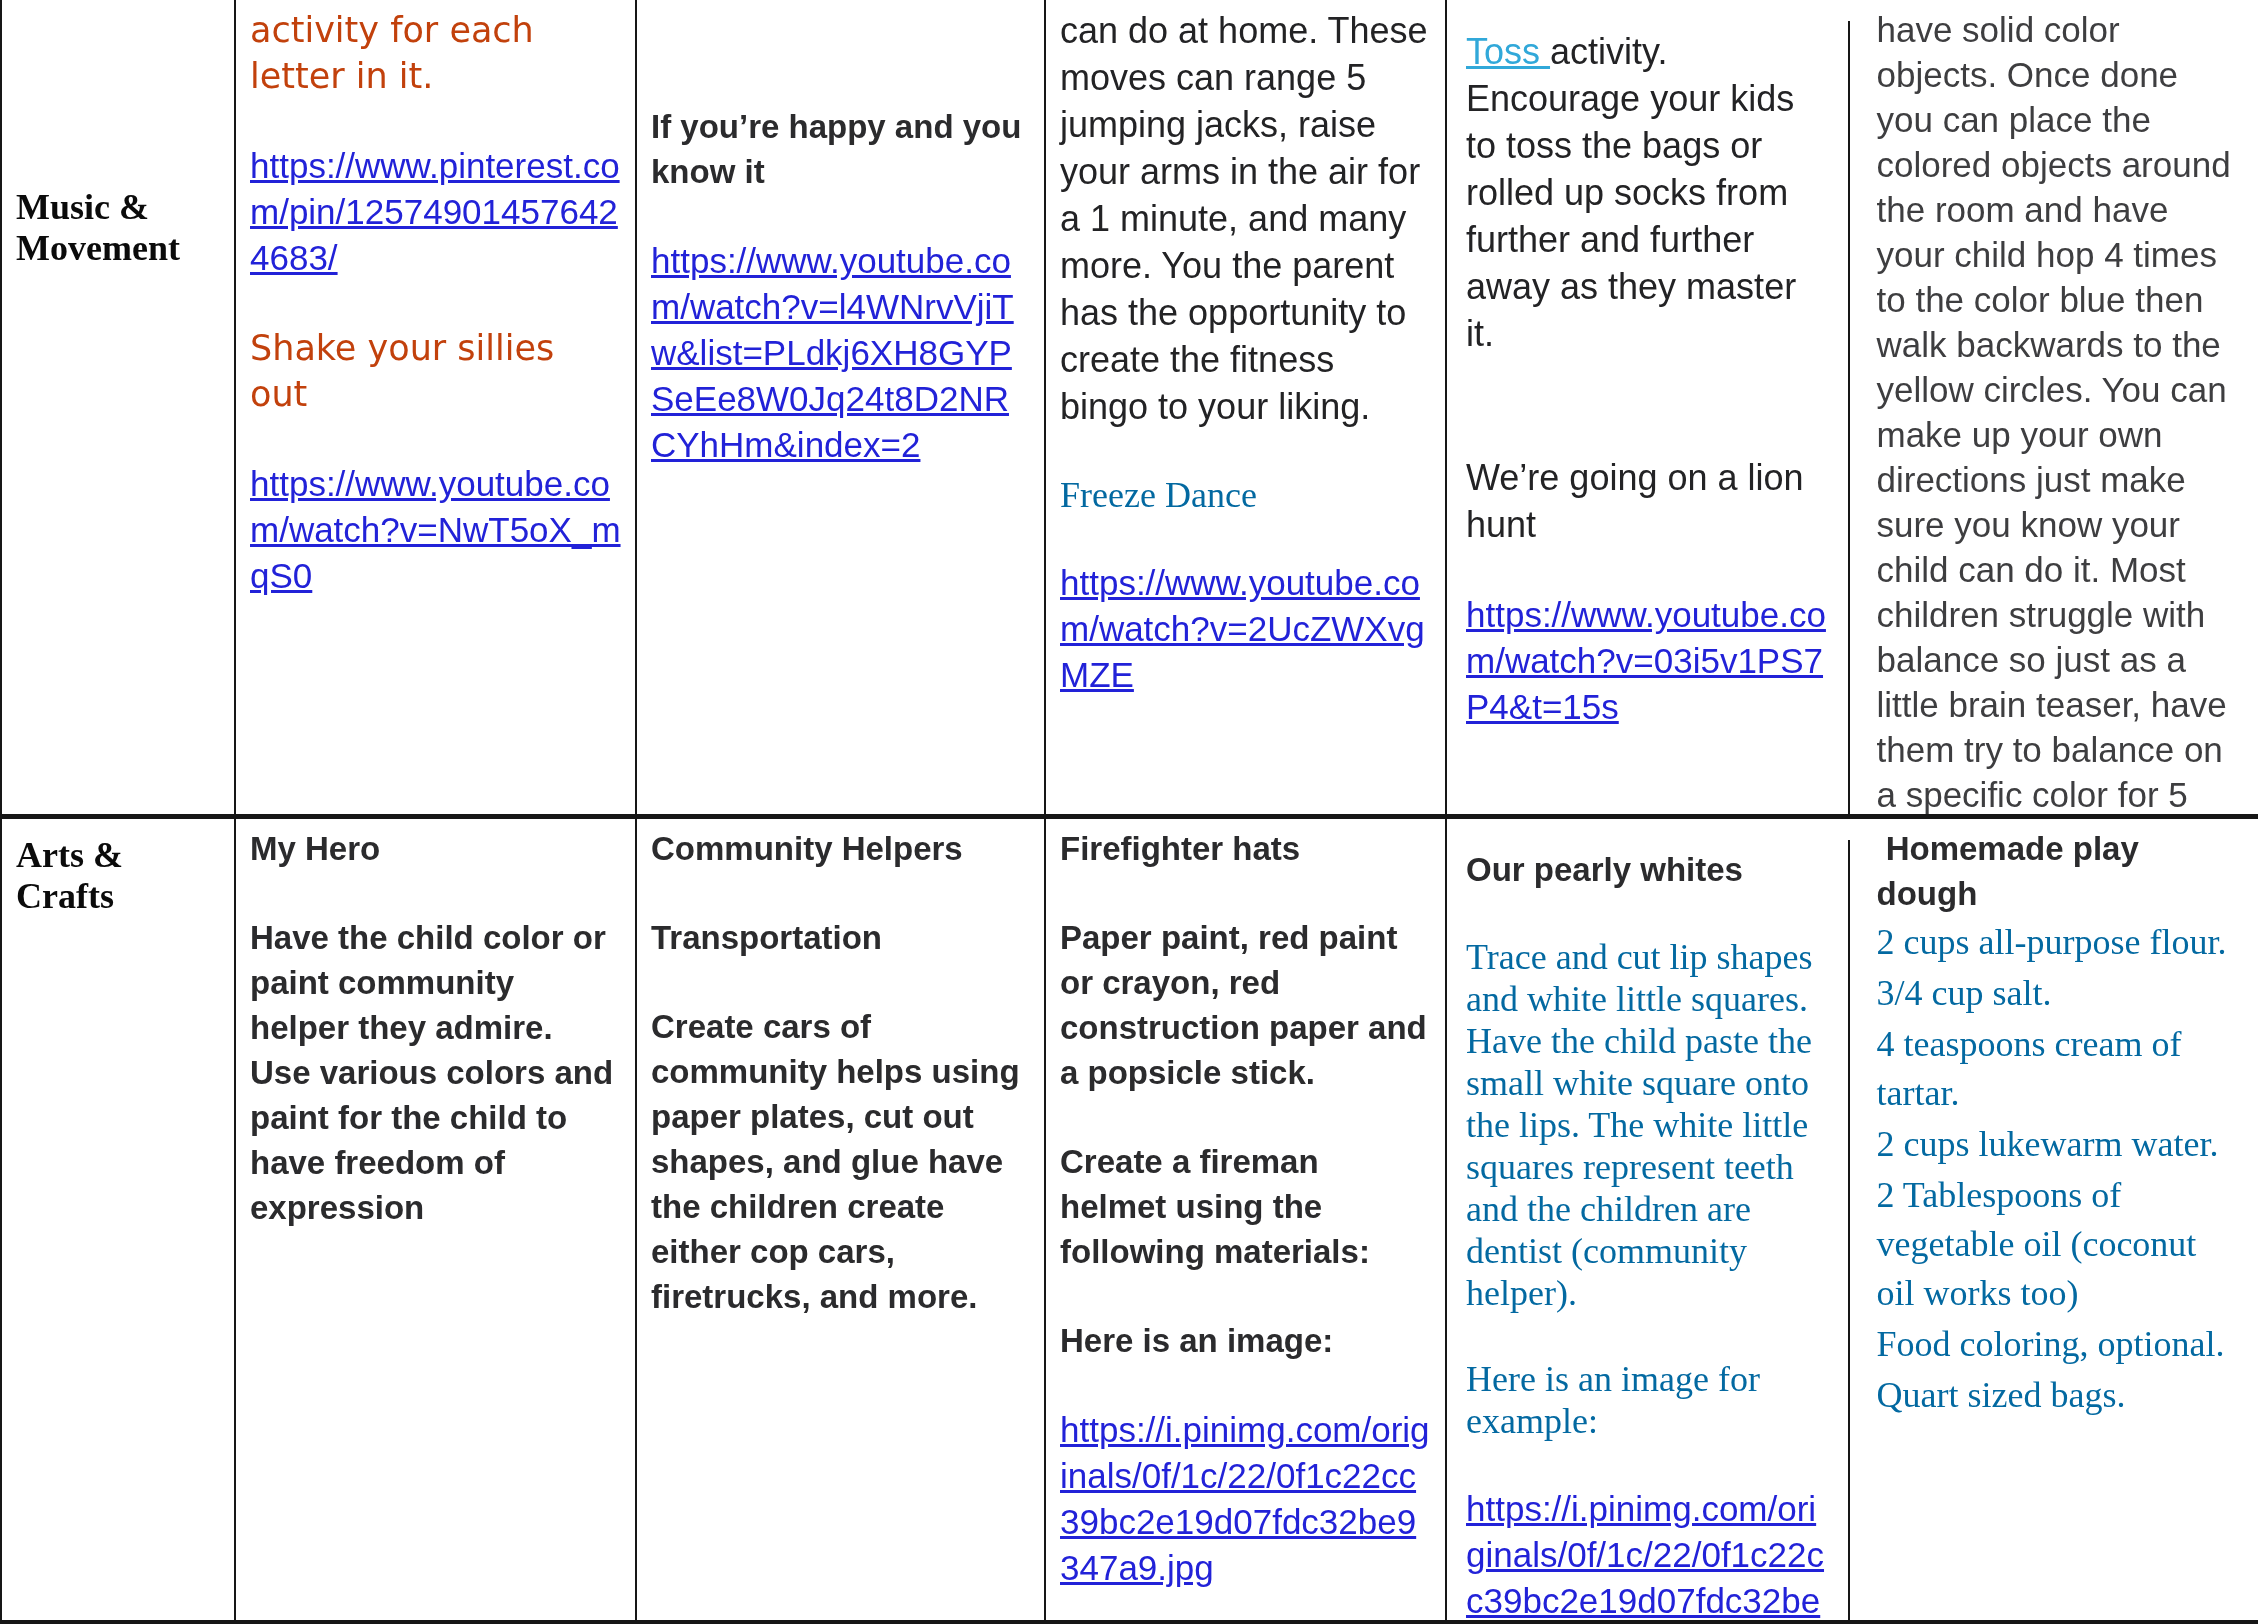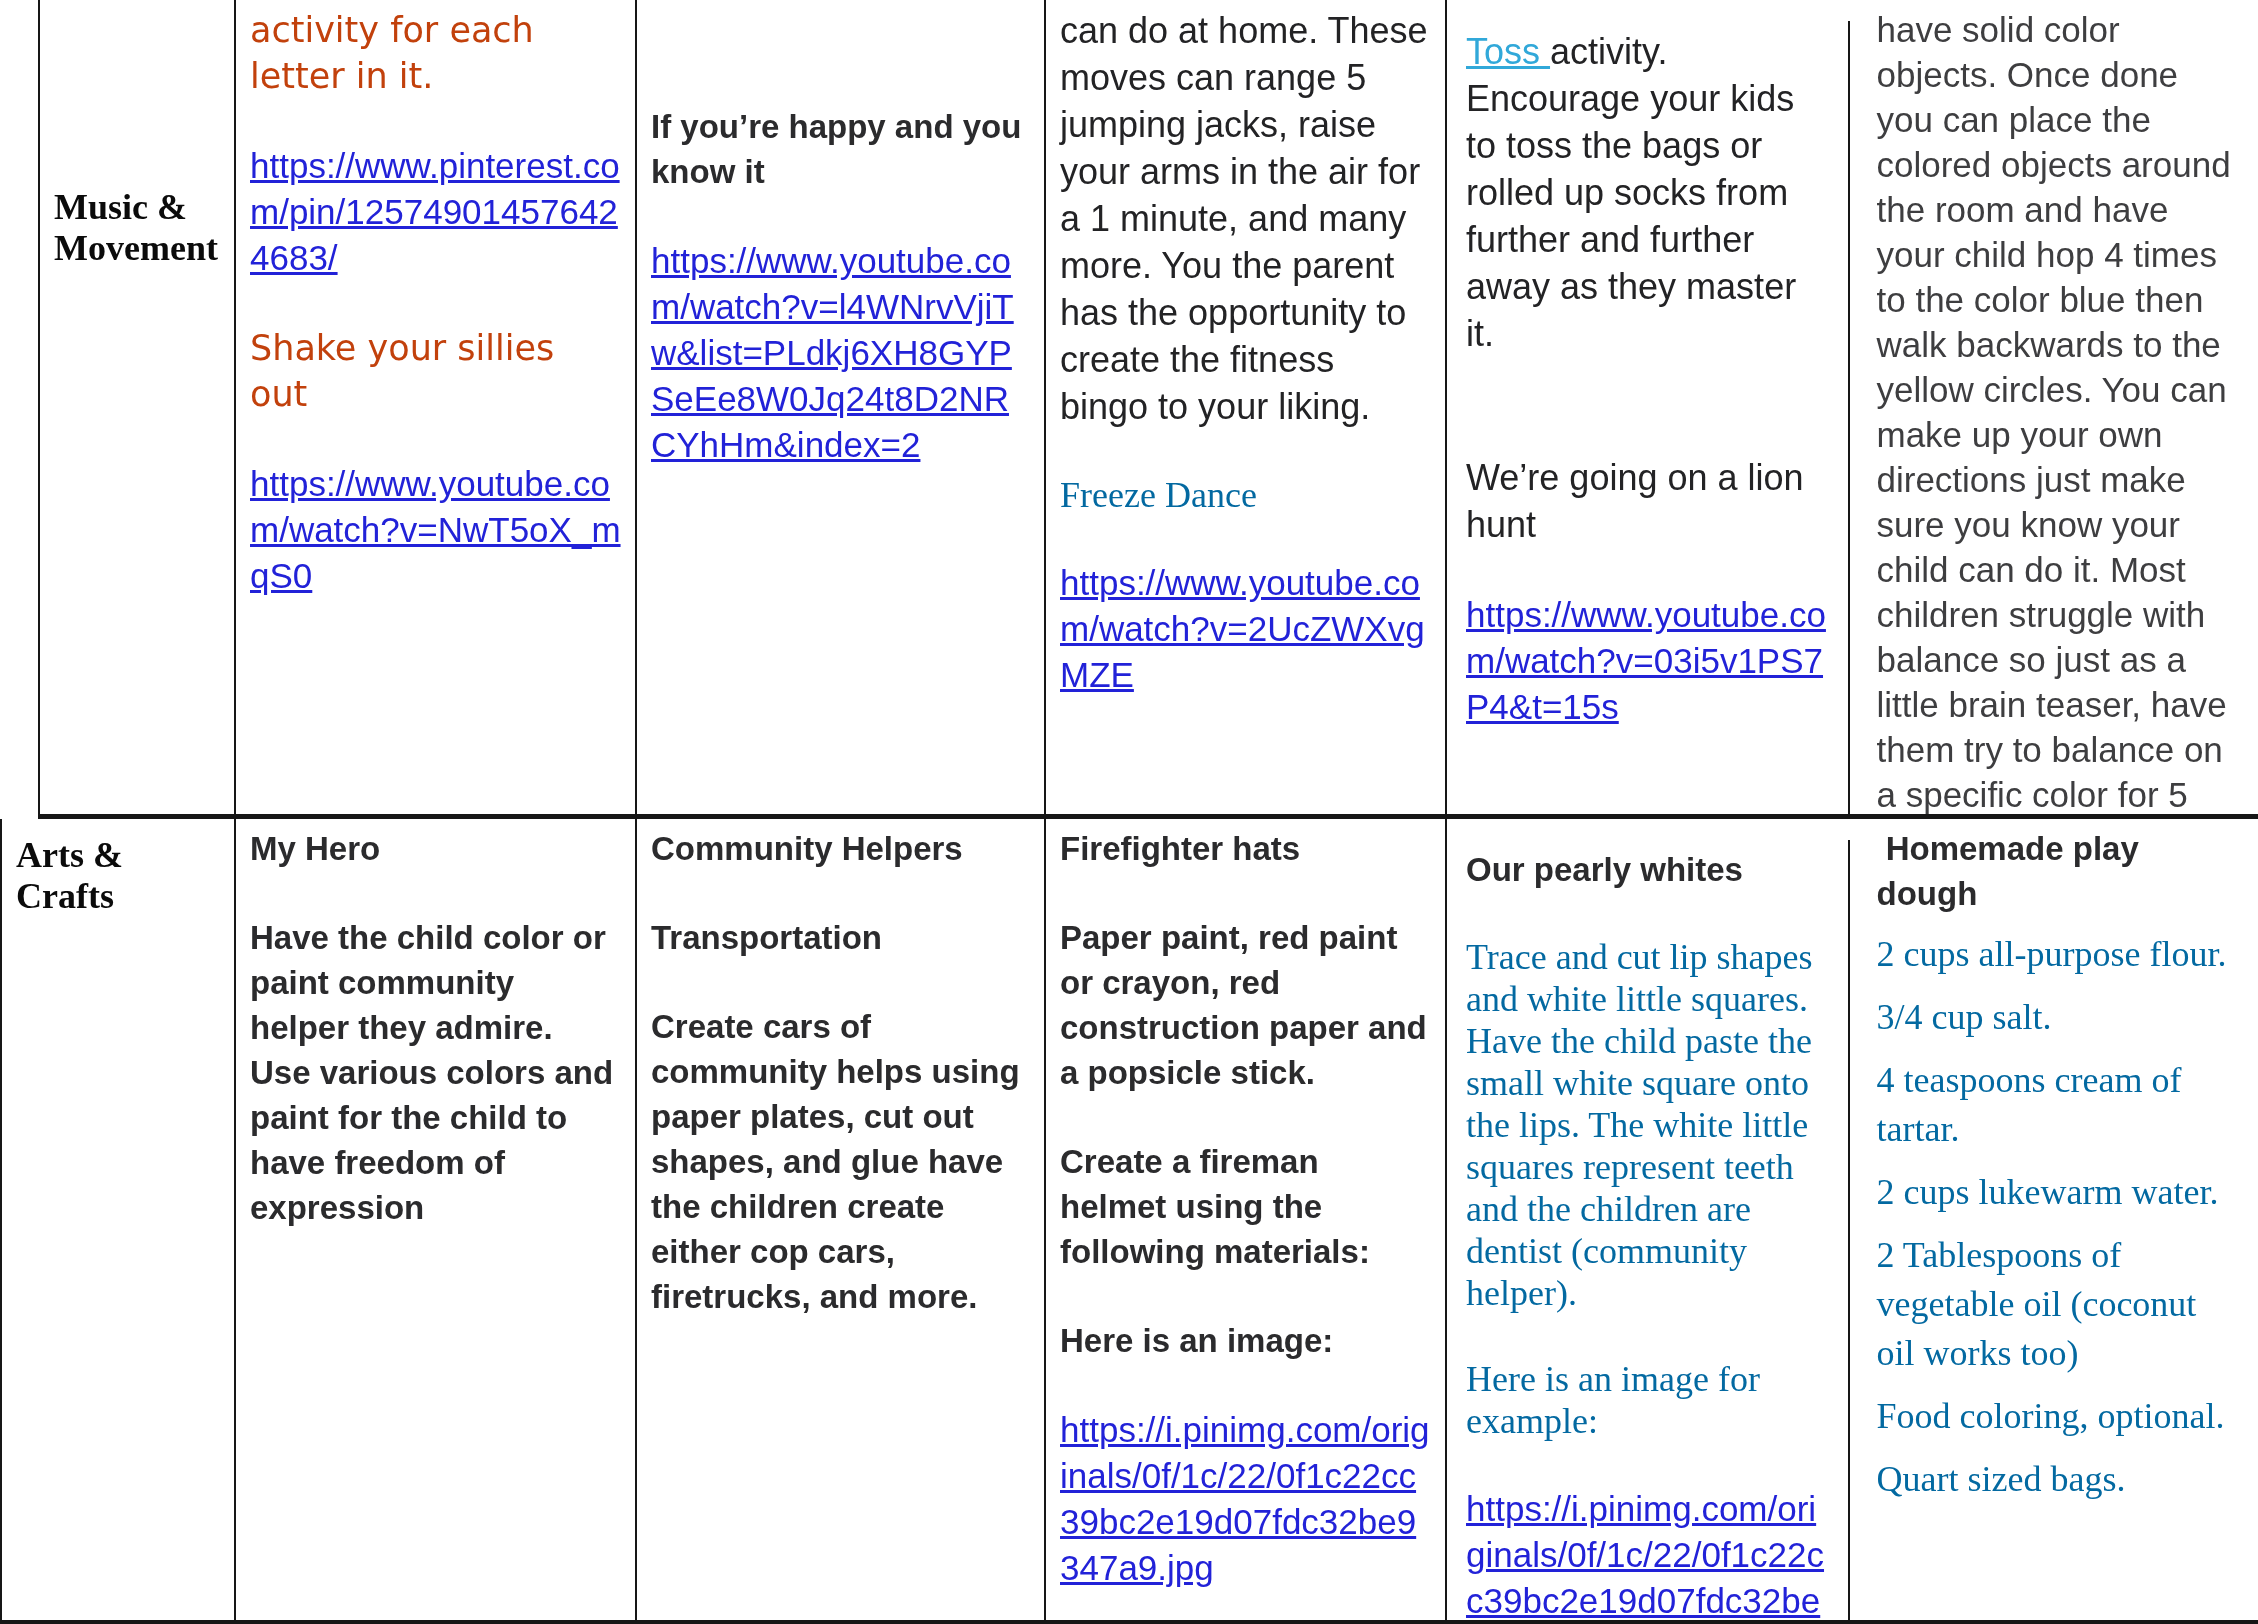--- a/index.html
+++ b/index.html
@@ -3,29 +3,29 @@
 <meta charset="utf-8">
 <style>
   html,body{margin:0;padding:0;background:#fff;}
   .page{width:2258px;height:1624px;overflow:hidden;background:#fff;position:relative;}
   .tbl{display:grid;grid-template-columns:236px 401px 409px 401px 403px 408px;grid-template-rows:819px 805px;}
   .cell{box-sizing:border-box;border-right:2.6px solid #161616;overflow:hidden;padding:7px 14px 7px 14px;background:#fff;}
   .cell.first{border-left:2.6px solid #161616;}
   .row1{border-bottom:5.3px solid #161616;}
   .row2{border-bottom:4.4px solid #161616;}
   .cap{font-family:"Liberation Serif",serif;font-weight:bold;color:#0b0b0b;font-size:36px;line-height:41px;}
-  .cap1{padding-top:187px;margin-left:38px;}
+  .cap1{padding-top:187px;}
   .cap2{padding-top:16px;}
   [data-cell="r0c4"],[data-cell="r1c4"]{padding-left:19px;margin-top:21px;}
   [data-cell="r0c5"],[data-cell="r1c5"]{padding-left:26.5px;padding-right:22px;}
 
   .blk{white-space:pre-wrap;word-wrap:break-word;}
   .blk + .blk{margin-top:44px;}
   .blk.gap2{margin-top:97px;}
-  .blk.tight{margin-top:14px;}
+  .blk.tight{margin-top:2px;}
 
   .gray{font-family:"DejaVu Sans",sans-serif;font-size:35px;line-height:46px;color:#c2410c;}
   .black{font-family:"Liberation Sans",sans-serif;font-size:36px;line-height:47px;color:#232325;}
   .dim{font-family:"Liberation Sans",sans-serif;font-size:35px;line-height:45px;color:#3e3e40;}
   .boldsans{font-family:"Liberation Sans",sans-serif;font-weight:bold;font-size:33px;line-height:45px;color:#2b2b2d;}
   .serif{font-family:"Liberation Serif",serif;font-size:36px;line-height:42px;color:#0369a1;}
   .serif.list{line-height:49px;}
   .highlight{font-family:"DejaVu Sans",sans-serif;font-size:34px;line-height:43px;color:#55565a;}
   .highlight .hl{background:#e0e4eb;box-decoration-break:clone;-webkit-box-decoration-break:clone;padding:2.6px 7px 4.4px 0;}
   .link{font-family:"Liberation Sans",sans-serif;font-size:35px;line-height:46px;}

